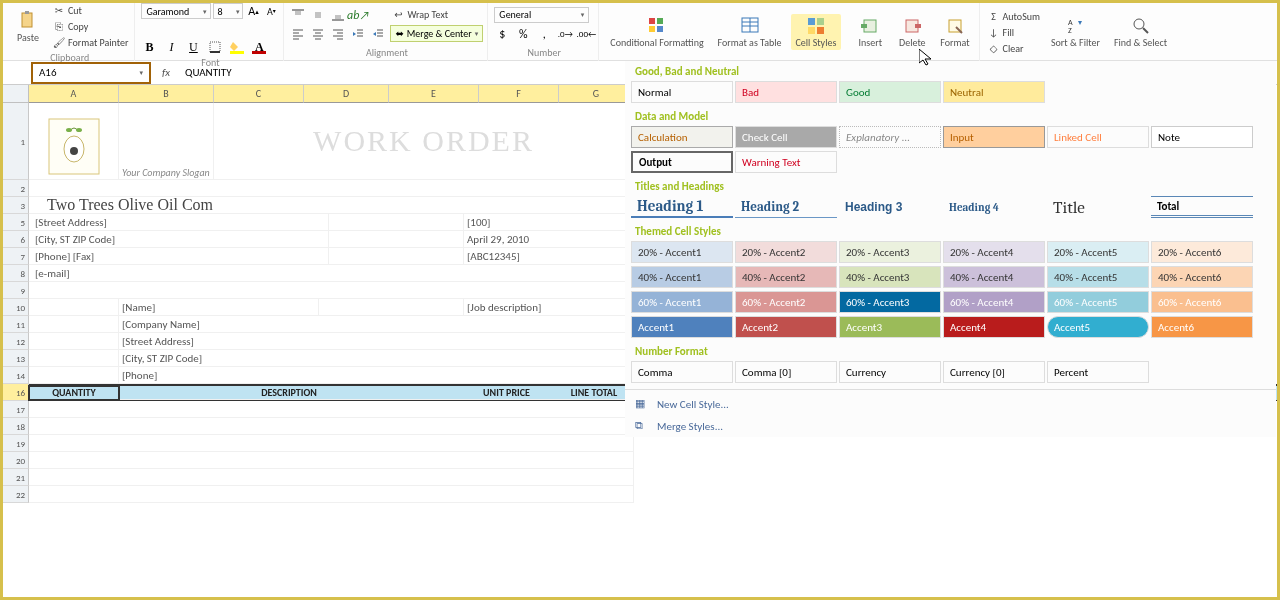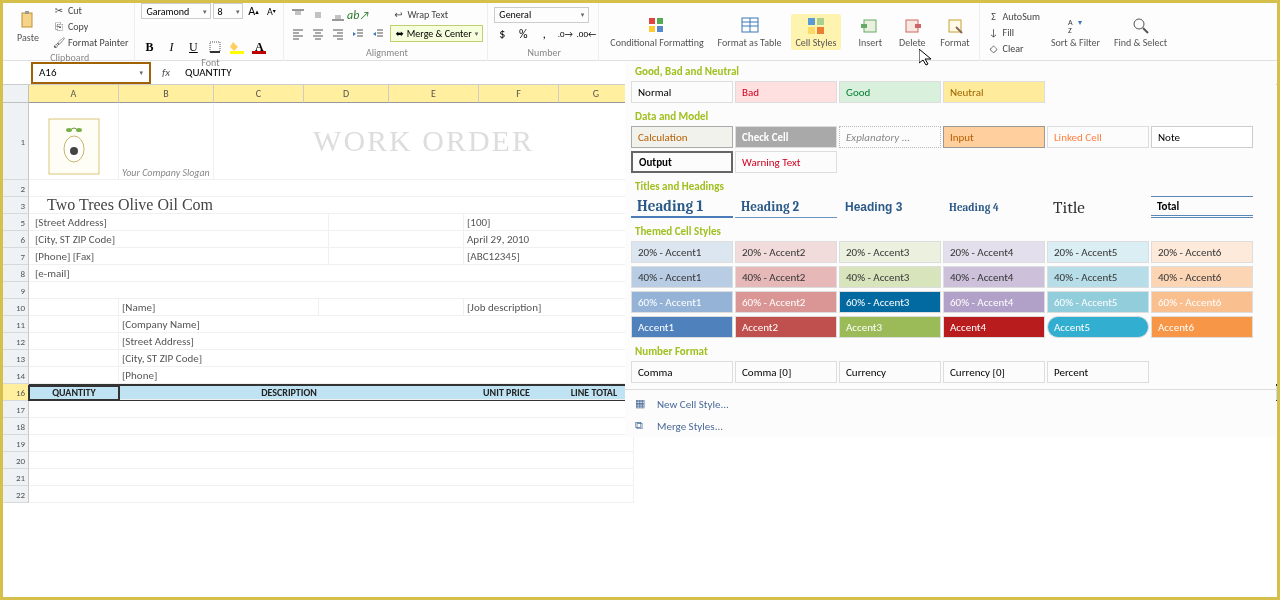--- a/index.html
+++ b/index.html
@@ -62,21 +62,21 @@
 
 
 .stylespop{position:absolute;left:622px;top:58px;width:651px;background:#fcfcfc;font-size:11px;z-index:10;}
 .sgtitle{font-weight:bold;color:#a0c020;padding:4px 10px 3px;font-size:11px;}
 .srow{display:flex;gap:2px;padding:0 6px 3px;}
 .sw{width:102px;height:22px;border:1px solid #ddd;display:flex;align-items:center;padding:0 6px;font-size:11px;cursor:pointer;}
 .sw.neutral{background:#ffeb9c;color:#9c6500;}
 .sw.bad{color:#d00020;background:#ffe0e0;}
 .sw.good{color:#007a30;background:#d8f0dc;}
 .sw.calc{background:#f2f2ed;border:1px solid #aaa;color:#b66000;}
-.sw.check{background:#a9a9a9;color:#fff;font-weight:bold;}
+.sw.check{background:#a9a9a9;color:#fff;font-weight:normal;}
 .sw.expl{color:#888;font-style:italic;border:1px dotted #bbb;}
 .sw.input{background:#ffcf9e;color:#b66000;border:1px solid #999;}
 .sw.linked{color:#ff8040;}
 .sw.note{background:#fff;border:1px solid #ccc;}
 .sw.output{border:2px solid #666;font-weight:bold;}
 .sw.warn{color:#d00020;}
 .sw.h1{font-family:"Cambria",serif;font-size:15px;font-weight:bold;color:#2c5a88;border:none;border-bottom:2px solid #4a7db8;}
 .sw.h2{font-family:"Cambria",serif;font-size:13px;font-weight:bold;color:#2c5a88;border:none;border-bottom:1px solid #6a97c6;}
 .sw.h3{font-family:Liberation Sans, sans-serif;font-size:12px;font-weight:bold;color:#2c5a88;border:none;}
 .sw.h4{font-family:"Cambria",serif;font-size:11px;font-weight:bold;color:#2c5a88;border:none;}

